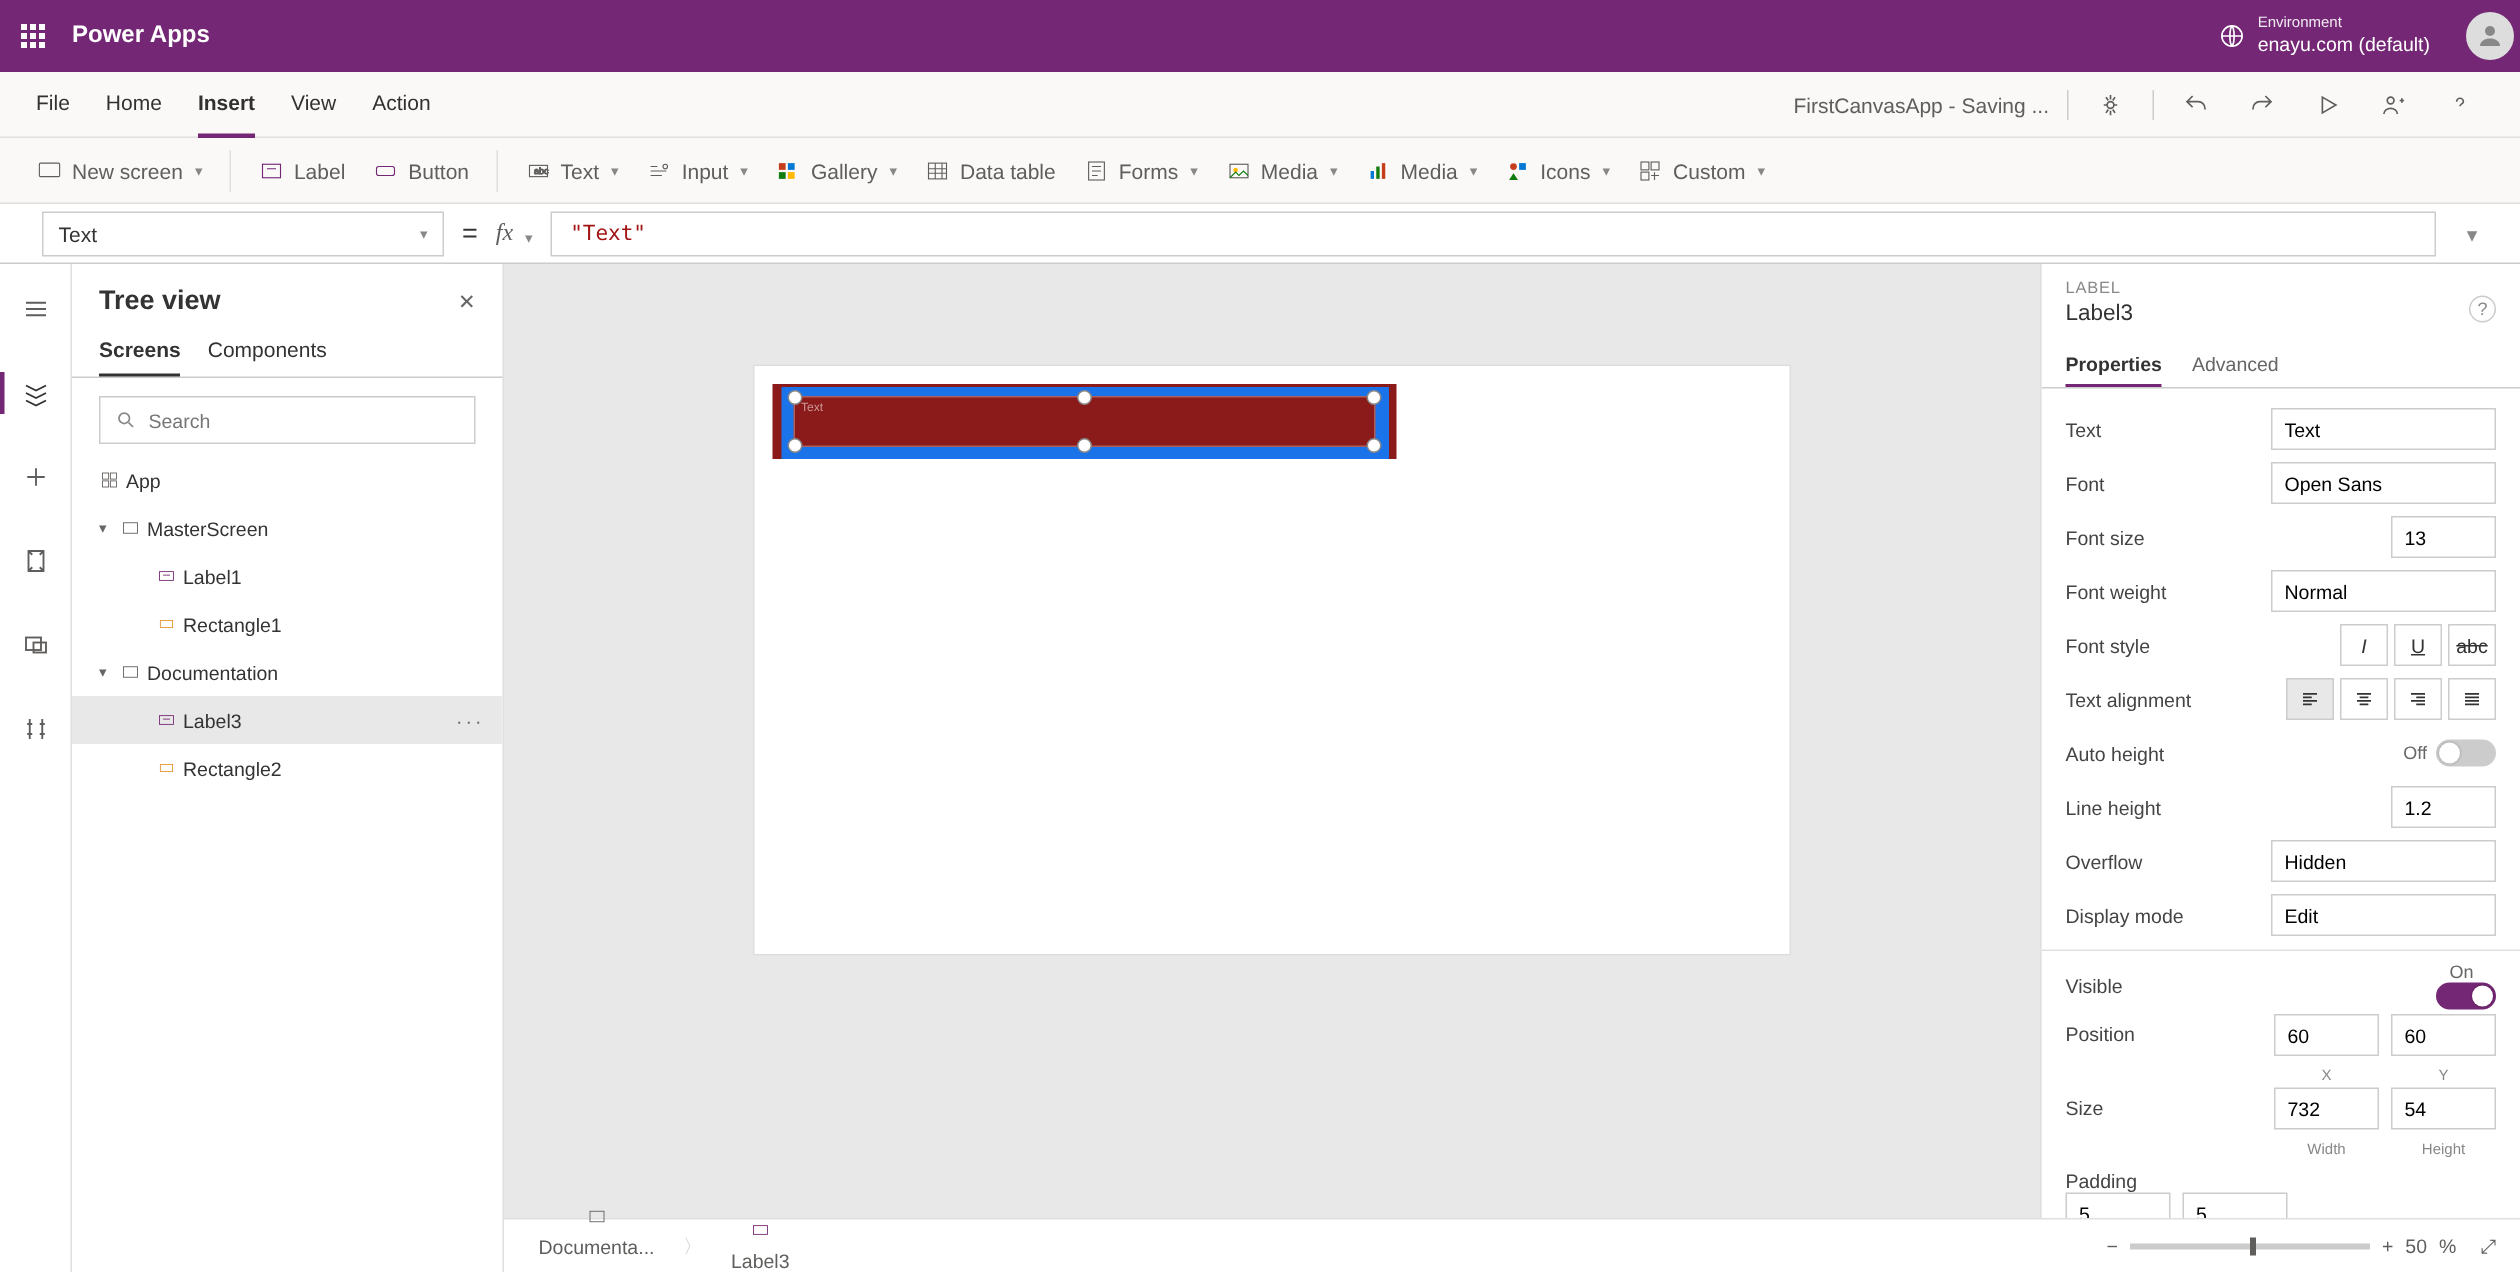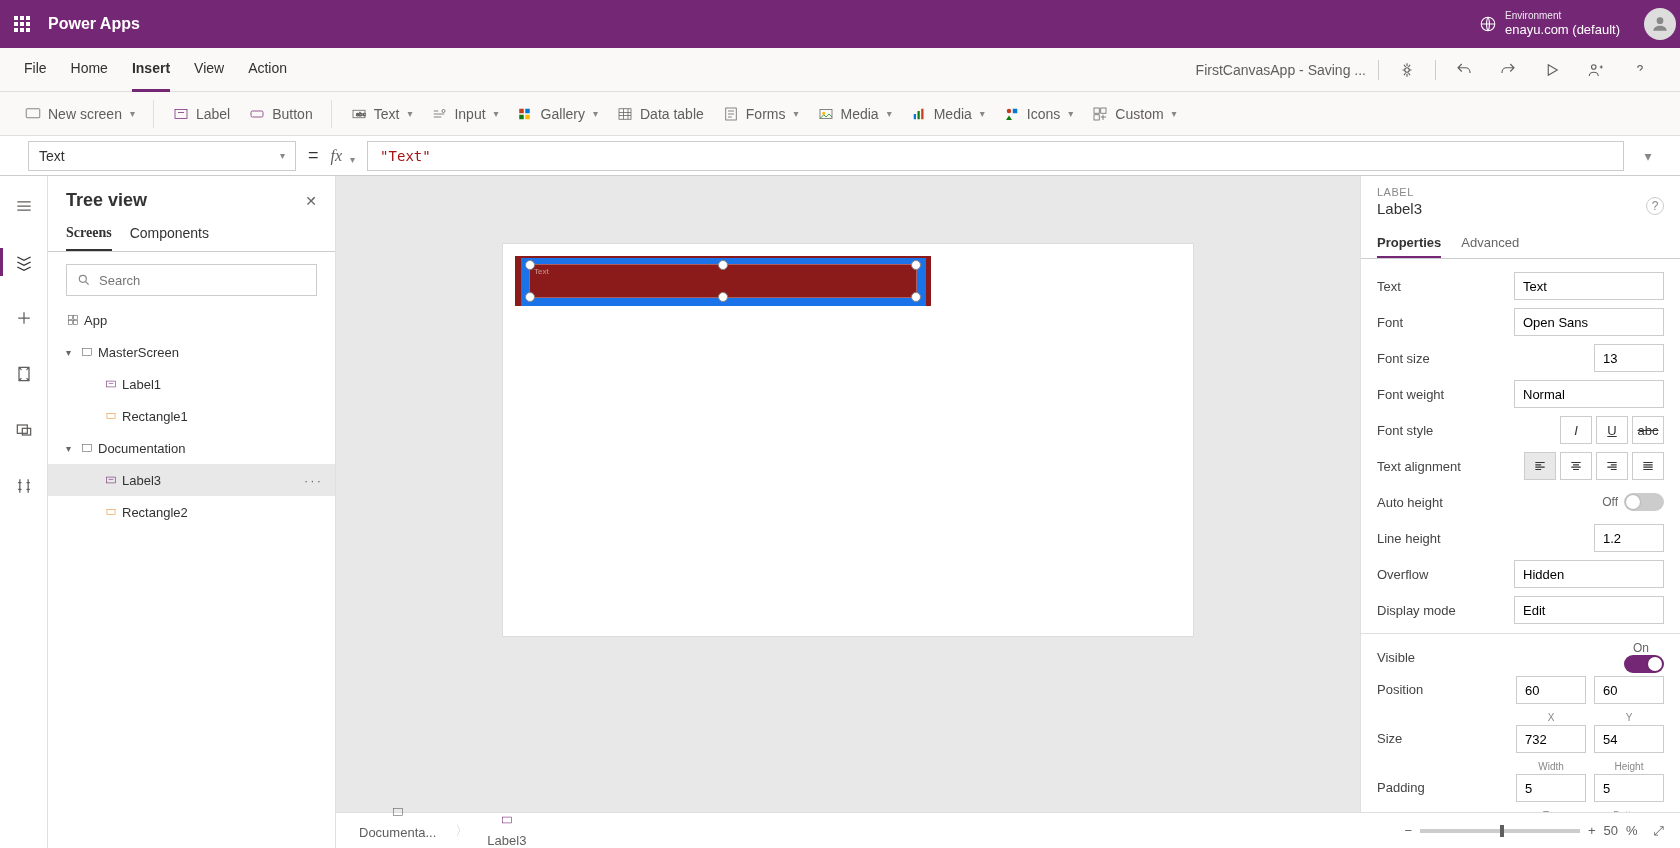--- a/index.html
+++ b/index.html
@@ -43,21 +43,21 @@
 .left-rail { width: 48px; background:#fff; border-right:1px solid #e1dfdd; display:flex; flex-direction:column; align-items:center; padding-top:12px; gap:20px; }
 .left-rail .rail-btn { width:36px; height:36px; display:flex; align-items:center; justify-content:center; cursor:pointer; color:#605e5c; position:relative; }
 .left-rail .rail-btn.active::before { content:""; position:absolute; left:-6px; top:4px; bottom:4px; width:3px; background:#742774; }
 .left-rail svg { width:20px; height:20px; stroke:#605e5c; fill:none; stroke-width:1.5; }
 
 .tree-panel { width: 288px; background:#fff; border-right:1px solid #e1dfdd; display:flex; flex-direction:column; }
 .tree-header { display:flex; align-items:center; justify-content:space-between; padding: 14px 18px 6px; }
 .tree-header h2 { font-size:18px; font-weight:600; }
 .tree-tabs { display:flex; gap:18px; padding: 0 18px; border-bottom:1px solid #ccc; }
 .tree-tabs .ttab { padding: 8px 0; font-size:14px; border-bottom:2px solid transparent; cursor:pointer; }
-.tree-tabs .ttab.active { border-bottom-color:#333; font-weight:600;font-family:Liberation Serif, serif; }
+.tree-tabs .ttab.active { border-bottom-color:#333; font-weight:600; }
 .search-box { margin:12px 18px 8px; border:1px solid #ccc; height:32px; display:flex; align-items:center; padding:0 10px; gap:8px; color:#888; }
 .search-box input { border:none; outline:none; flex:1; font-size:13px; }
 .tree-list { flex:1; overflow:auto; }
 .tree-item { display:flex; align-items:center; height:32px; padding-left:18px; font-size:13px; cursor:pointer; gap:4px; }
 .tree-item.indent2 { padding-left:56px; }
 .tree-item.selected { background:#e8e8e8; }
 .tree-item .expand { font-size:10px; color:#666; width:10px; }
 .tree-item svg { width:14px; height:14px; }
 .tree-item .more { margin-left:auto; margin-right:12px; color:#666; letter-spacing:2px; }
 
@@ -541,21 +541,21 @@
           <div class="pair-row">
             <input class="w-sm" value="732" style="">
             <input class="w-sm" value="54" style="">
           </div>
           <div class="pair-lbls">
               <span>Width</span>
               <span>Height</span>
             </div>
         </div>
       </div>
-      <div class="prow" style="align-items:flex-start;">
+      <div class="prow" style="align-items:flex-start;flex-direction:column;">
           <span class="plabel" style="padding-top:6px;">Padding</span>
         <div class="pair">
           <div class="pair-row">
             <input class="w-sm" value="5" style="">
             <input class="w-sm" value="5" style="">
           </div>
           <div class="pair-lbls">
               <span>Top</span>
               <span>Bottom</span>
             </div>

